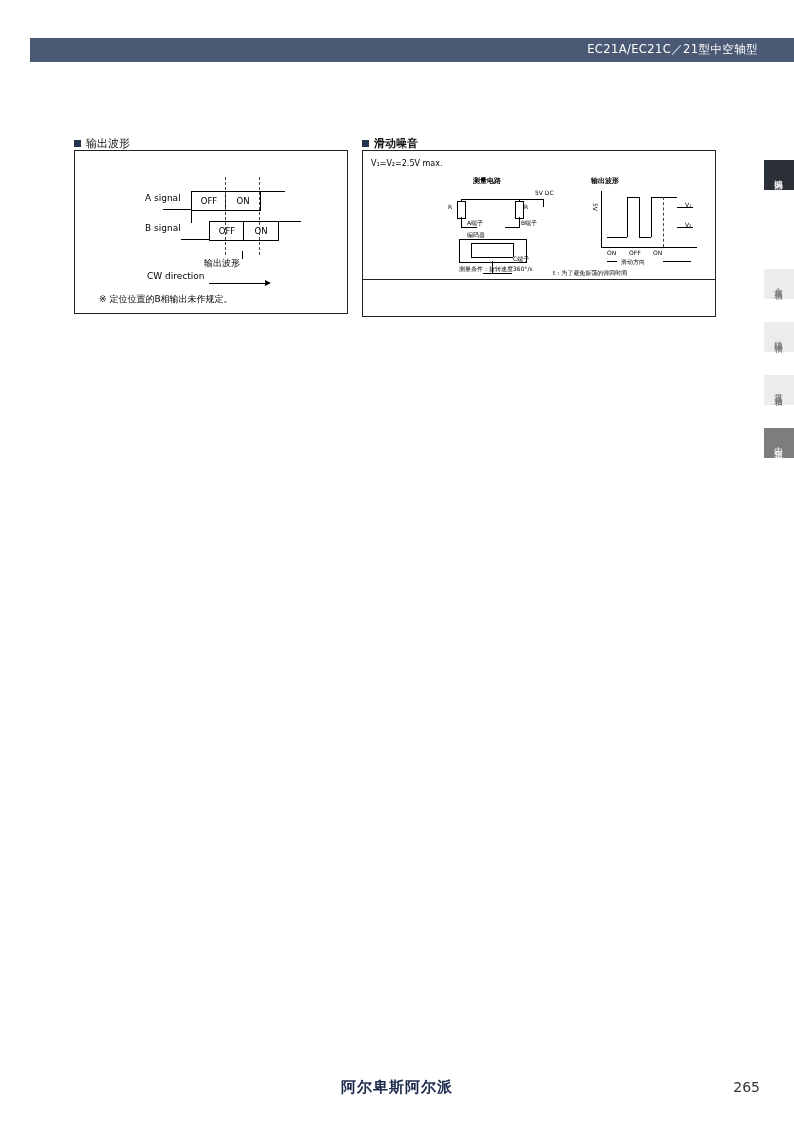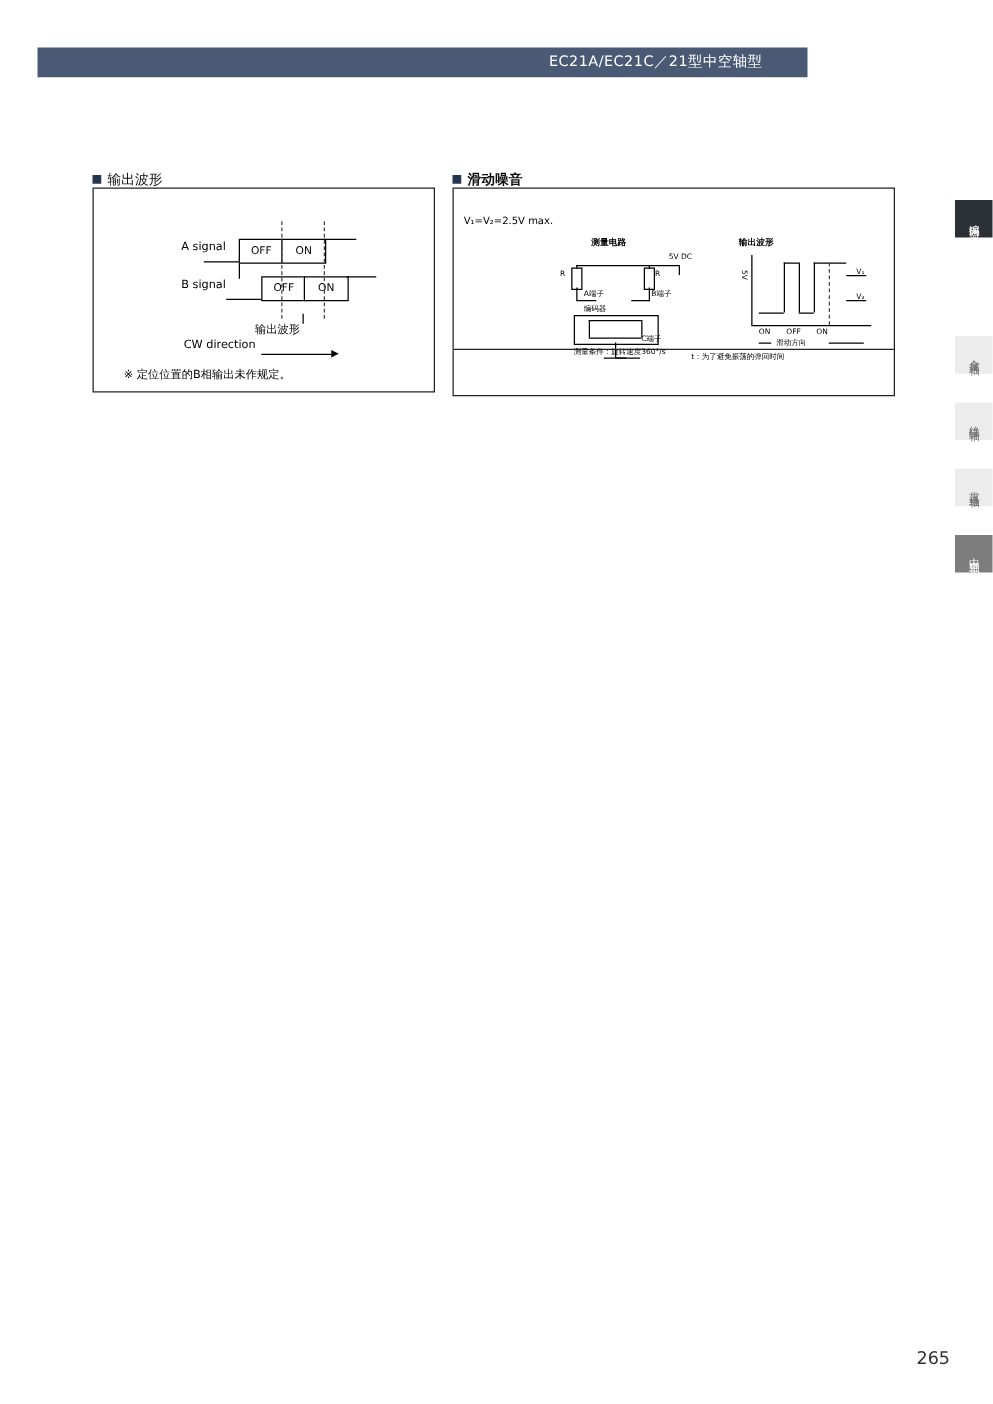--- a/index.html
+++ b/index.html
@@ -7,21 +7,21 @@
     width:794px;height:1123px;
     background:#ffffff;
     font-family:"DejaVu Sans","Liberation Sans",sans-serif;
     position:relative;
     overflow:hidden;
   }
   .page{position:absolute;inset:0;}
 
   
   .header-bar{
-    position:absolute;left:30px;top:38px;width:616px;height:24px;
+    position:absolute;left:30px;top:38px;width:764px;height:24px;
     background:#4a5a74;
   }
   .header-bar .title{
     position:absolute;right:36px;top:4px;
     color:#ffffff;font-size:11.5px;letter-spacing:.4px;
     font-family:"DejaVu Sans","Liberation Sans",sans-serif;
   }
   .header-rule{
     position:absolute;left:30px;top:62px;width:734px;height:1px;background:#ffffff;
   }
@@ -65,21 +65,21 @@
     border-top:3px solid transparent;border-bottom:3px solid transparent;
     border-left:6px solid #000;
   }
   .note{position:absolute;font-size:9px;color:#000;}
 
   
   .box-noise{
     position:absolute;left:362px;top:150px;width:352px;height:165px;
     border:1px solid #222;background:#fff;
   }
-  .noise-top{position:absolute;left:0;top:13px;right:0;height:128px;}
+  .noise-top{position:absolute;left:0;top:0;right:0;height:128px;}
   .noise-divider{position:absolute;left:0;top:128px;width:100%;height:1px;background:#222;}
   .noise-bottom{position:absolute;left:0;top:129px;right:0;bottom:0;}
   .tiny{position:absolute;font-size:6px;color:#000;line-height:1.25;}
   .tiny7{position:absolute;font-size:7px;color:#000;line-height:1.3;font-weight:bold;}
   .v-lbl{position:absolute;font-size:8px;color:#000;}
   .ln{position:absolute;background:#000;}
   .circuit-box{position:absolute;border:1px solid #000;}
   .res{position:absolute;border:1px solid #000;background:#fff;}
 
   
@@ -246,15 +246,16 @@
       <div class="ln" style="left:300px;top:110px;width:28px;height:1px;"></div>
 
       <span class="tiny" style="left:190px;top:118px;">t：为了避免振荡的弹回时间</span>
     </div>
 
     <div class="noise-divider"></div>
 
   </div>
 
   <div class="footer-rule"></div>
+  <div class="brand">阿尔卑斯阿尔派</div>
   <div class="pageno">265</div>
 
 </div>
 
 </body></html>

